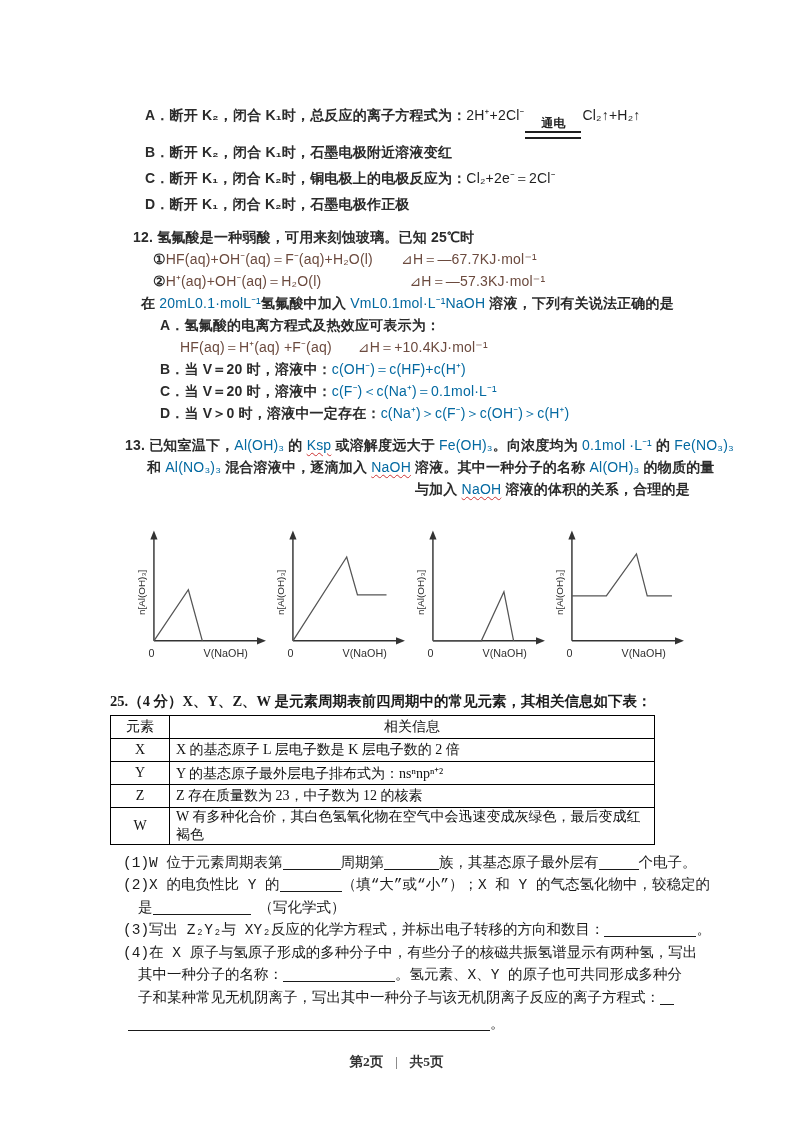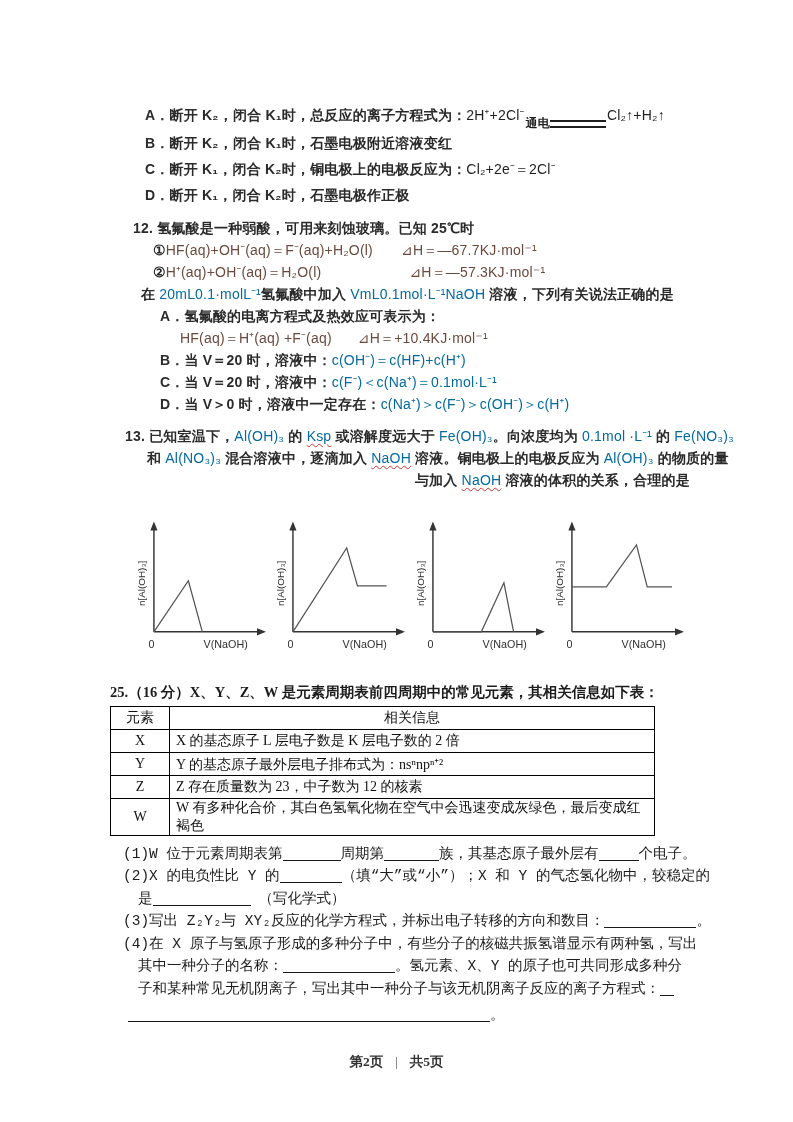--- a/index.html
+++ b/index.html
@@ -22,21 +22,21 @@
   .q13{margin-left:15px;margin-top:10px;}
   .q13 .line{line-height:22px;text-align:right;}
   .q13 .hang{margin-left:22px;}
 
   .chem{font-weight:500;}
   .warm{color:#6b4a3e;}
   .cool{color:#0369a1;}
   .dark{color:#1f1f1f;margin-top:31px;}
   .wavy-red{text-decoration:underline wavy #cc3333;text-decoration-thickness:1px;text-underline-offset:2px;}
 
-  .cond{display:inline-flex;align-items:center;vertical-align:-7px;margin:0 1px;}
+  .cond{display:inline-flex;flex-direction:column;align-items:center;vertical-align:-7px;margin:0 1px;}
   .cond-label{font-size:12px;font-weight:700;line-height:1.05;color:#1f1f1f;}
   .cond-lines{width:56px;height:4px;border-top:2px solid #1f1f1f;border-bottom:2px solid #1f1f1f;margin-top:1px;}
 
   .graphs{display:flex;gap:3px;margin-left:26px;margin-top:20px;}
   svg.graph{display:block;}
   svg.graph text{font-family:"Liberation Sans",sans-serif;fill:#2f2f2f;}
 
   .q25{margin-top:18px;}
   .q25-heading{font-weight:600;line-height:23px;}
   table.info{border-collapse:collapse;width:545px;margin-top:2px;}
@@ -107,21 +107,21 @@
         <span>D．</span><span>当 V＞0 时，溶液中一定存在：</span><span class="chem cool">c(Na⁺)＞c(F⁻)＞c(OH⁻)＞c(H⁺)</span>
       </div>
     </div>
 
     <div class="q13 gothic">
       <div class="line">
         <span>13.</span>
         <span>已知室温下，</span><span class="chem cool">Al(OH)₃</span><span> 的 </span><span class="chem cool wavy-red">Ksp</span><span> 或溶解度远大于 </span><span class="chem cool">Fe(OH)₃</span><span>。向浓度均为 </span><span class="chem cool">0.1mol ·L⁻¹</span><span> 的 </span><span class="chem cool">Fe(NO₃)₃</span>
       </div>
       <div class="line hang">
-        <span>和 </span><span class="chem cool">Al(NO₃)₃</span><span> 混合溶液中，逐滴加入 </span><span class="chem cool wavy-red">NaOH</span><span> 溶液。铜电极上的电极反应为 </span><span class="chem cool">Al(OH)₃</span><span> 的物质的量</span>
+        <span>和 </span><span class="chem cool">Al(NO₃)₃</span><span> 混合溶液中，逐滴加入 </span><span class="chem cool wavy-red">NaOH</span><span> 溶液。其中一种分子的名称 </span><span class="chem cool">Al(OH)₃</span><span> 的物质的量</span>
       </div>
       <div class="line hang">
         <span>与加入 </span><span class="chem cool wavy-red">NaOH</span><span> 溶液的体积的关系，合理的是</span>
       </div>
     </div>
 
     <div class="graphs">
       <svg class="graph" width="152" height="152" viewBox="0 0 152 152">
         <line x1="20" y1="6" x2="20" y2="126" stroke="#333" stroke-width="1.6"></line>
         <polygon points="16,13 20,3 24,13" fill="#333"></polygon>
@@ -158,21 +158,21 @@
         <line x1="20" y1="126" x2="142" y2="126" stroke="#333" stroke-width="1.6"></line>
         <polygon points="135,122 145,126 135,130" fill="#333"></polygon>
         <polyline class="curve" fill="none" stroke="#555" stroke-width="1.4" points="20,75.84 58.4,75.84 92,29.10000000000001 104,75.84 131.60000000000002,75.84"></polyline>
         <text transform="translate(10,72) rotate(-90)" text-anchor="middle" font-size="11">n[Al(OH)₃]</text>
         <text x="14" y="144" font-size="12">0</text>
         <text x="100" y="144" text-anchor="middle" font-size="12">V(NaOH)</text>
       </svg>
     </div>
 
     <div class="q25 song">
-      <div class="q25-heading line">25.（16 分）X、Y、Z、W 是元素周期表前四周期中的常见元素，其相关信息如下表：</div>
+      <div class="q25-heading line">25.（4 分）X、Y、Z、W 是元素周期表前四周期中的常见元素，其相关信息如下表：</div>
       <table class="info">
         <tbody>
             <tr>
           <td class="el-col hd">元素</td>
           <td class="hd">相关信息</td>
         </tr>
         <tr>
           <td class="el-col">X</td>
           <td>X 的基态原子 L 层电子数是 K 层电子数的 2 倍</td>
         </tr>

